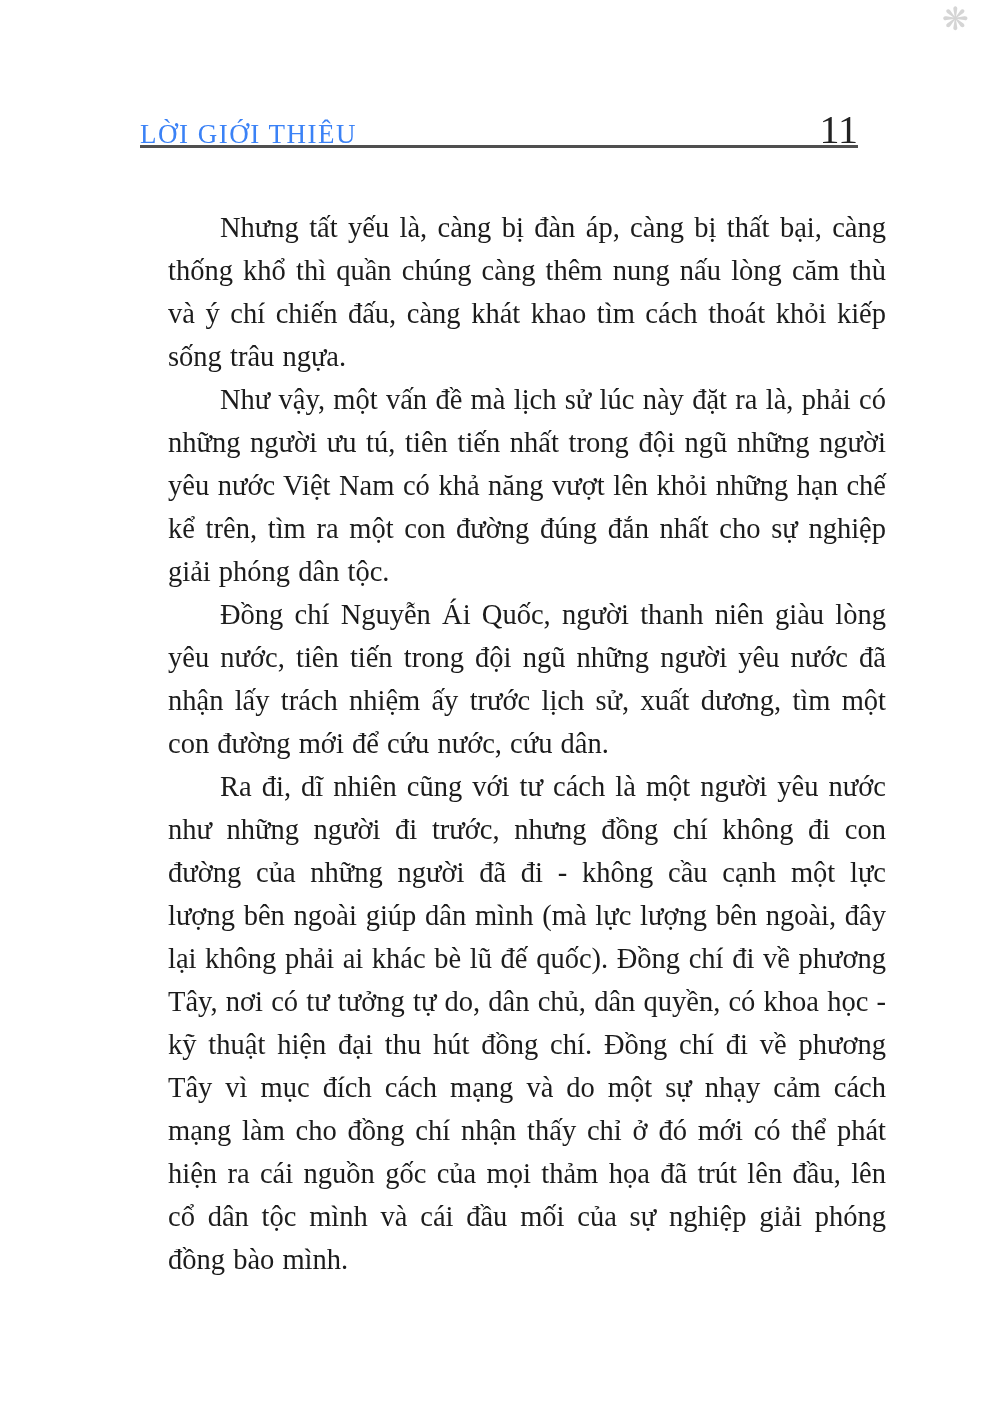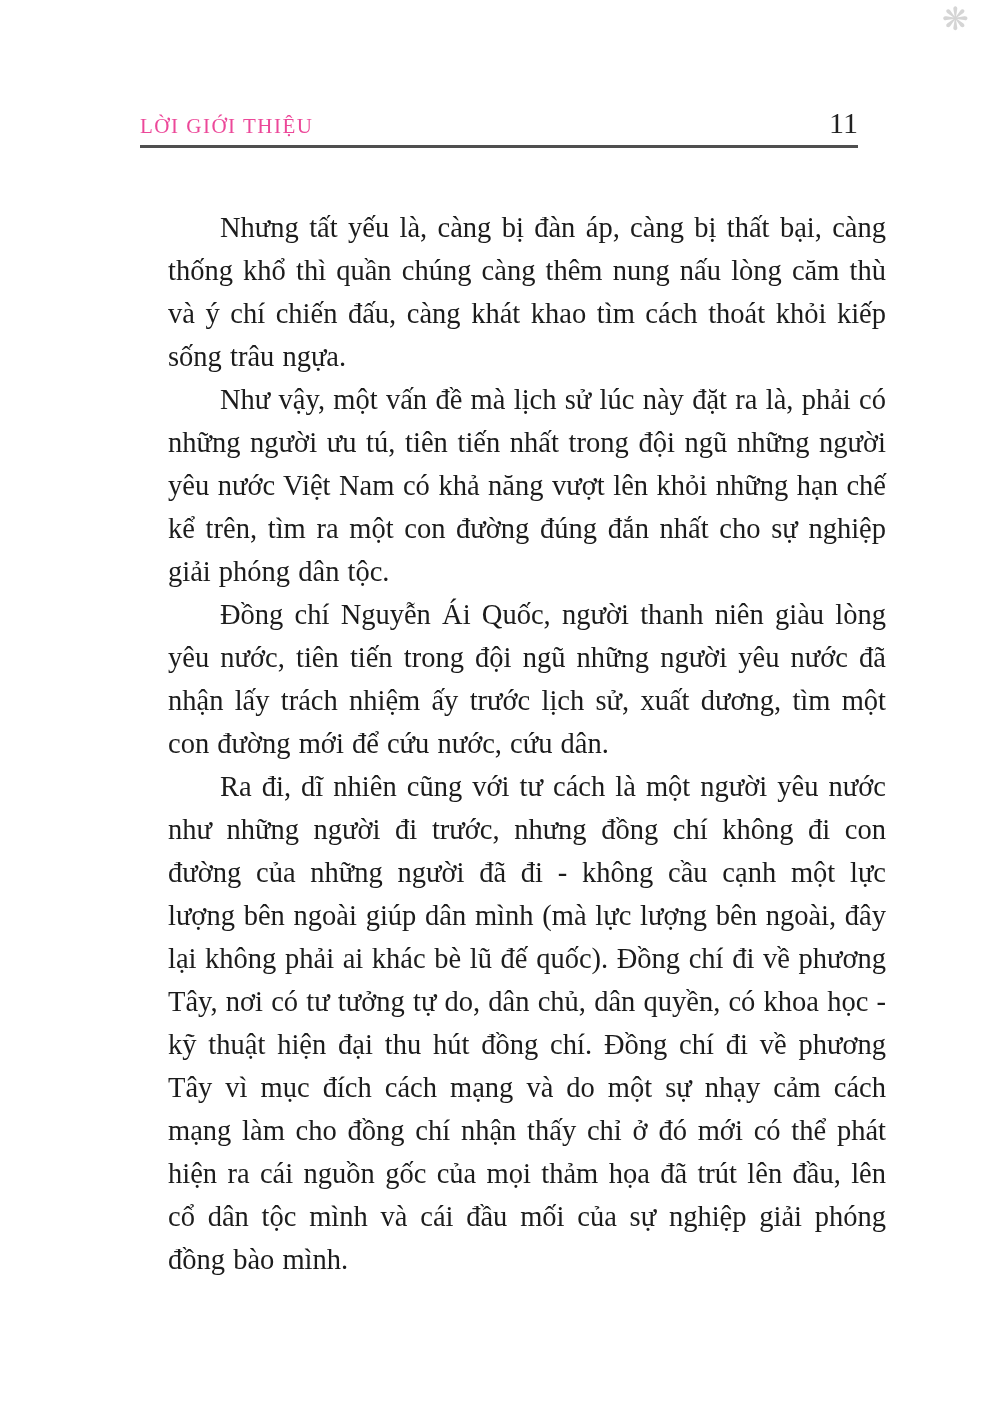--- a/index.html
+++ b/index.html
@@ -29,26 +29,26 @@
   .page-header {
     position: absolute;
     left: 140px;
     top: 106px;
     width: 718px;
     display: flex;
     justify-content: space-between;
     align-items: baseline;
   }
   .running-title {
-    font-size: 21px;
+    font-size: 27px;
     letter-spacing: 1.5px;
-    color: #ec4899;
+    color: #3b82f6;
   }
   .page-number {
-    font-size: 30px;
+    font-size: 40px;
     color: #222222;
     text-align: right;
   }
   .header-rule {
     position: absolute;
     left: 140px;
     top: 145px;
     width: 718px;
     height: 0;
     margin: 0;

